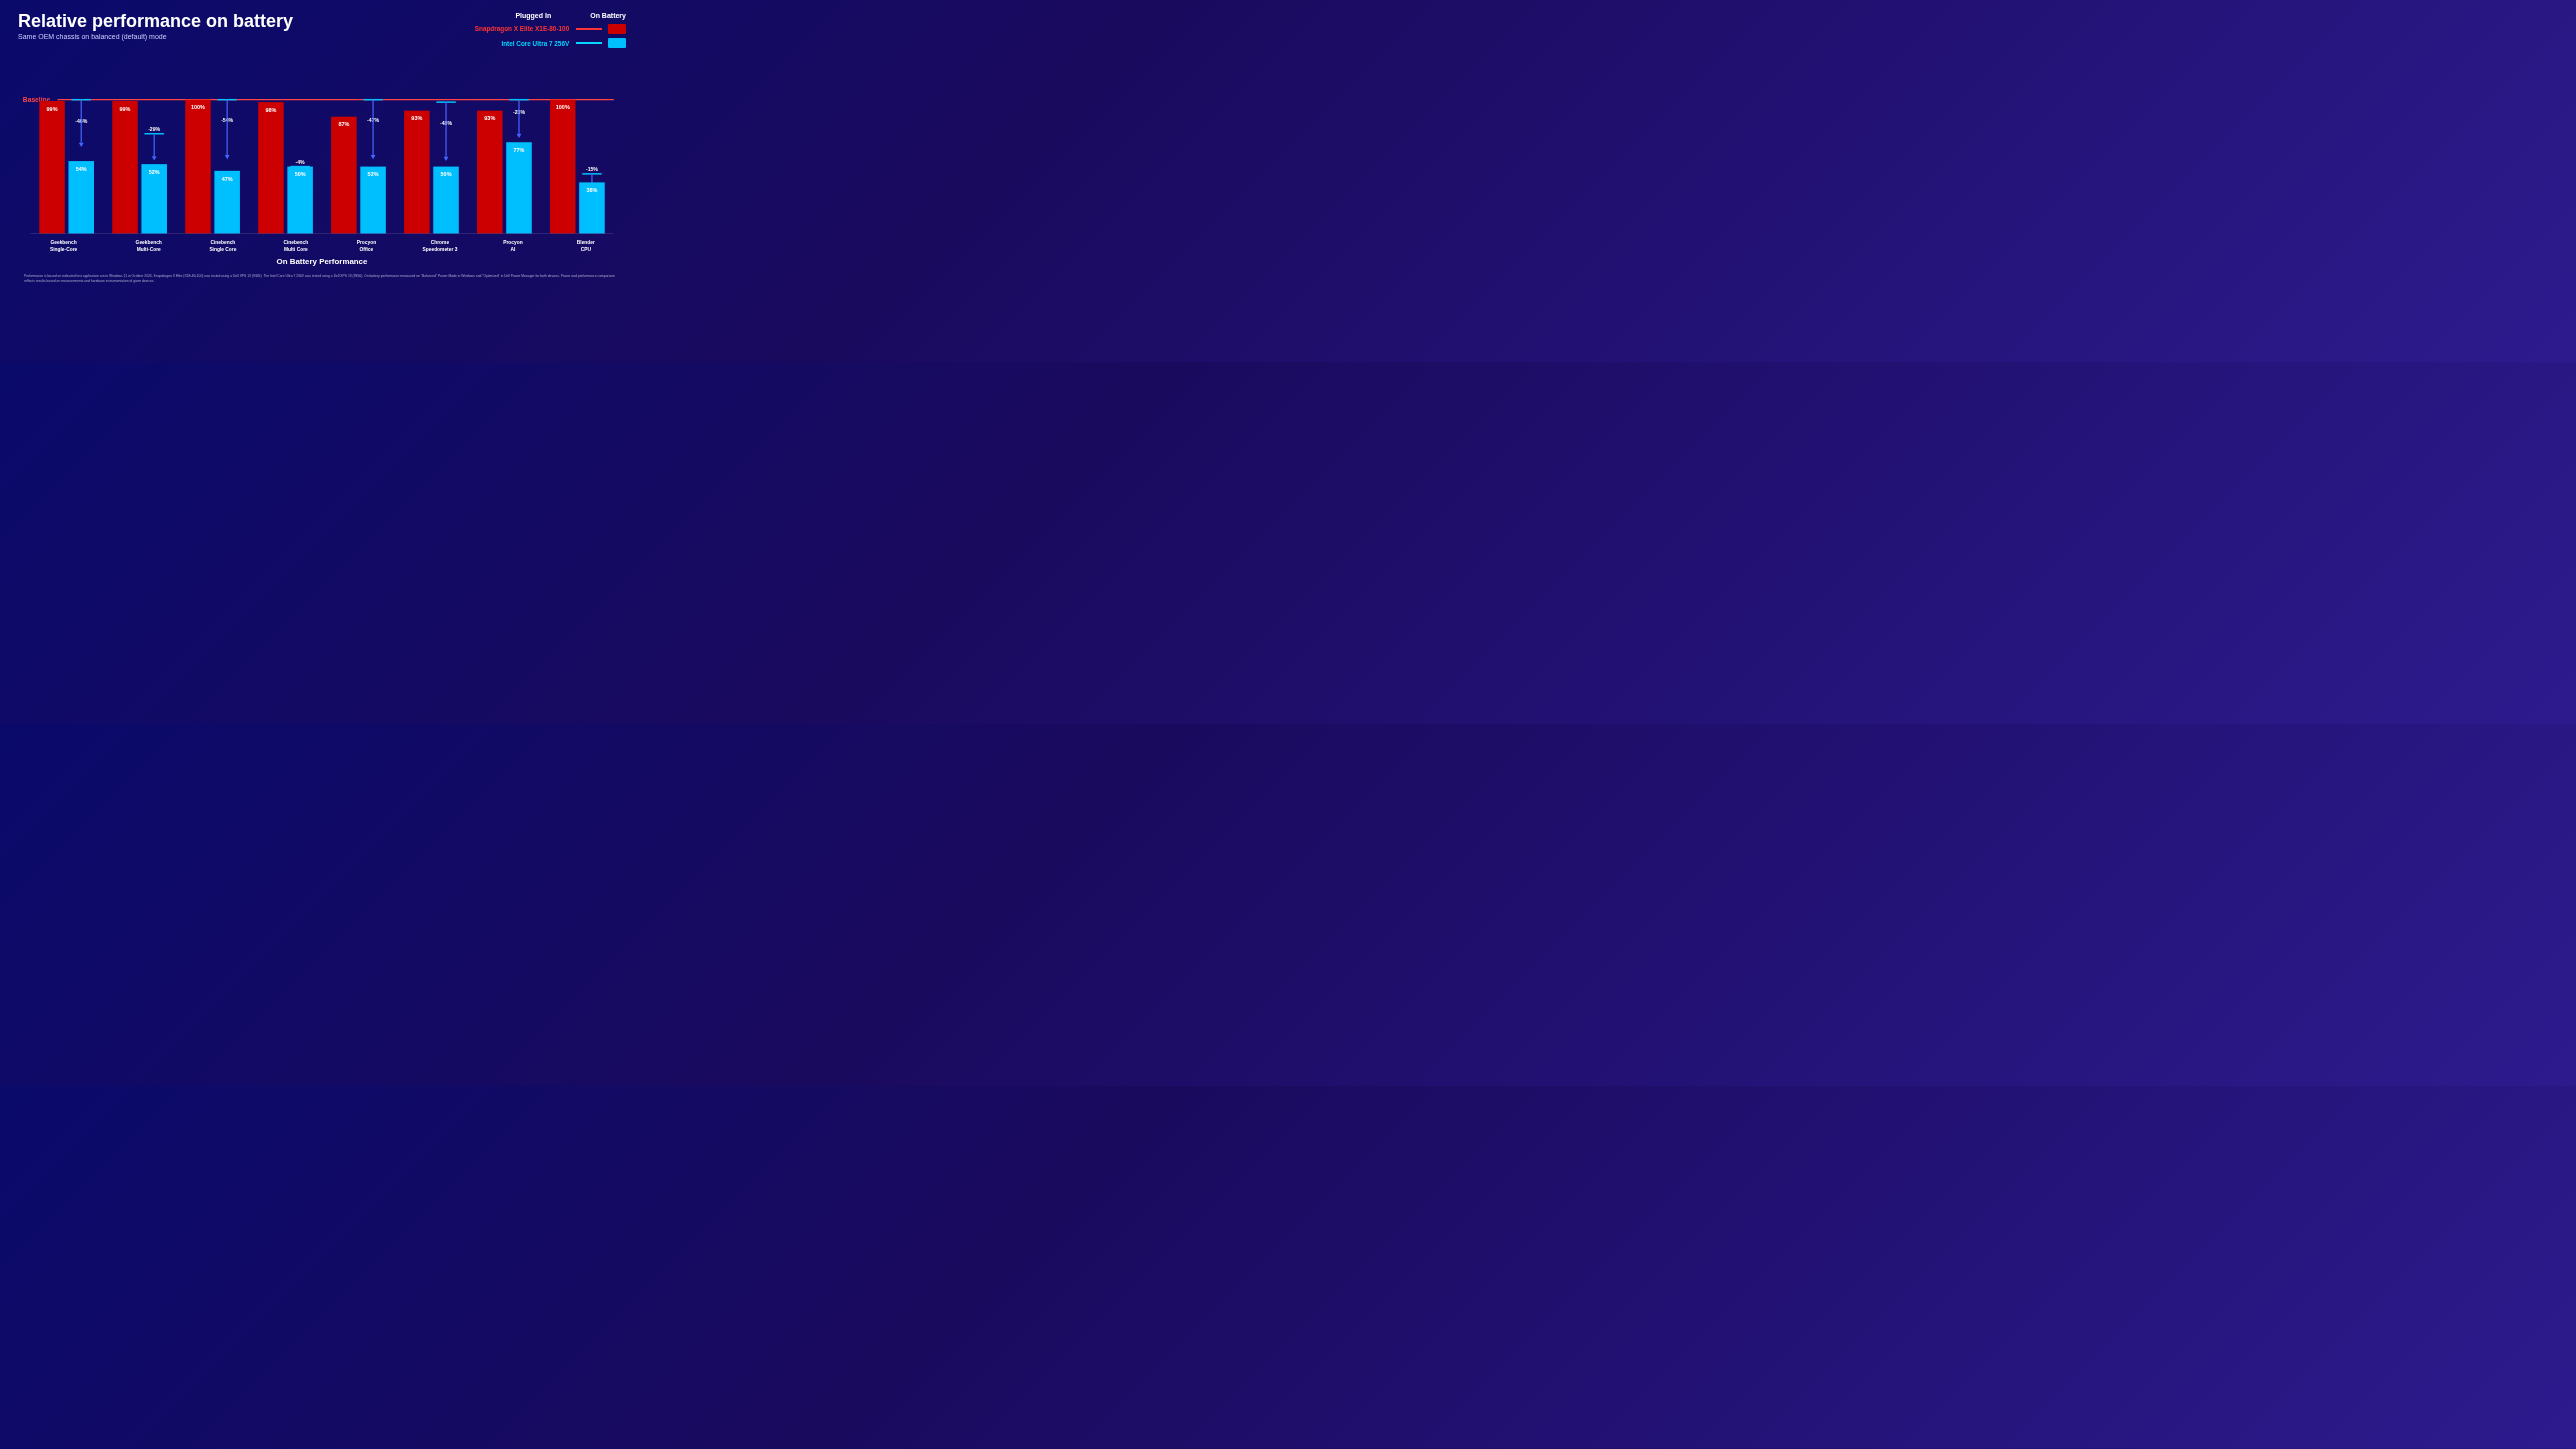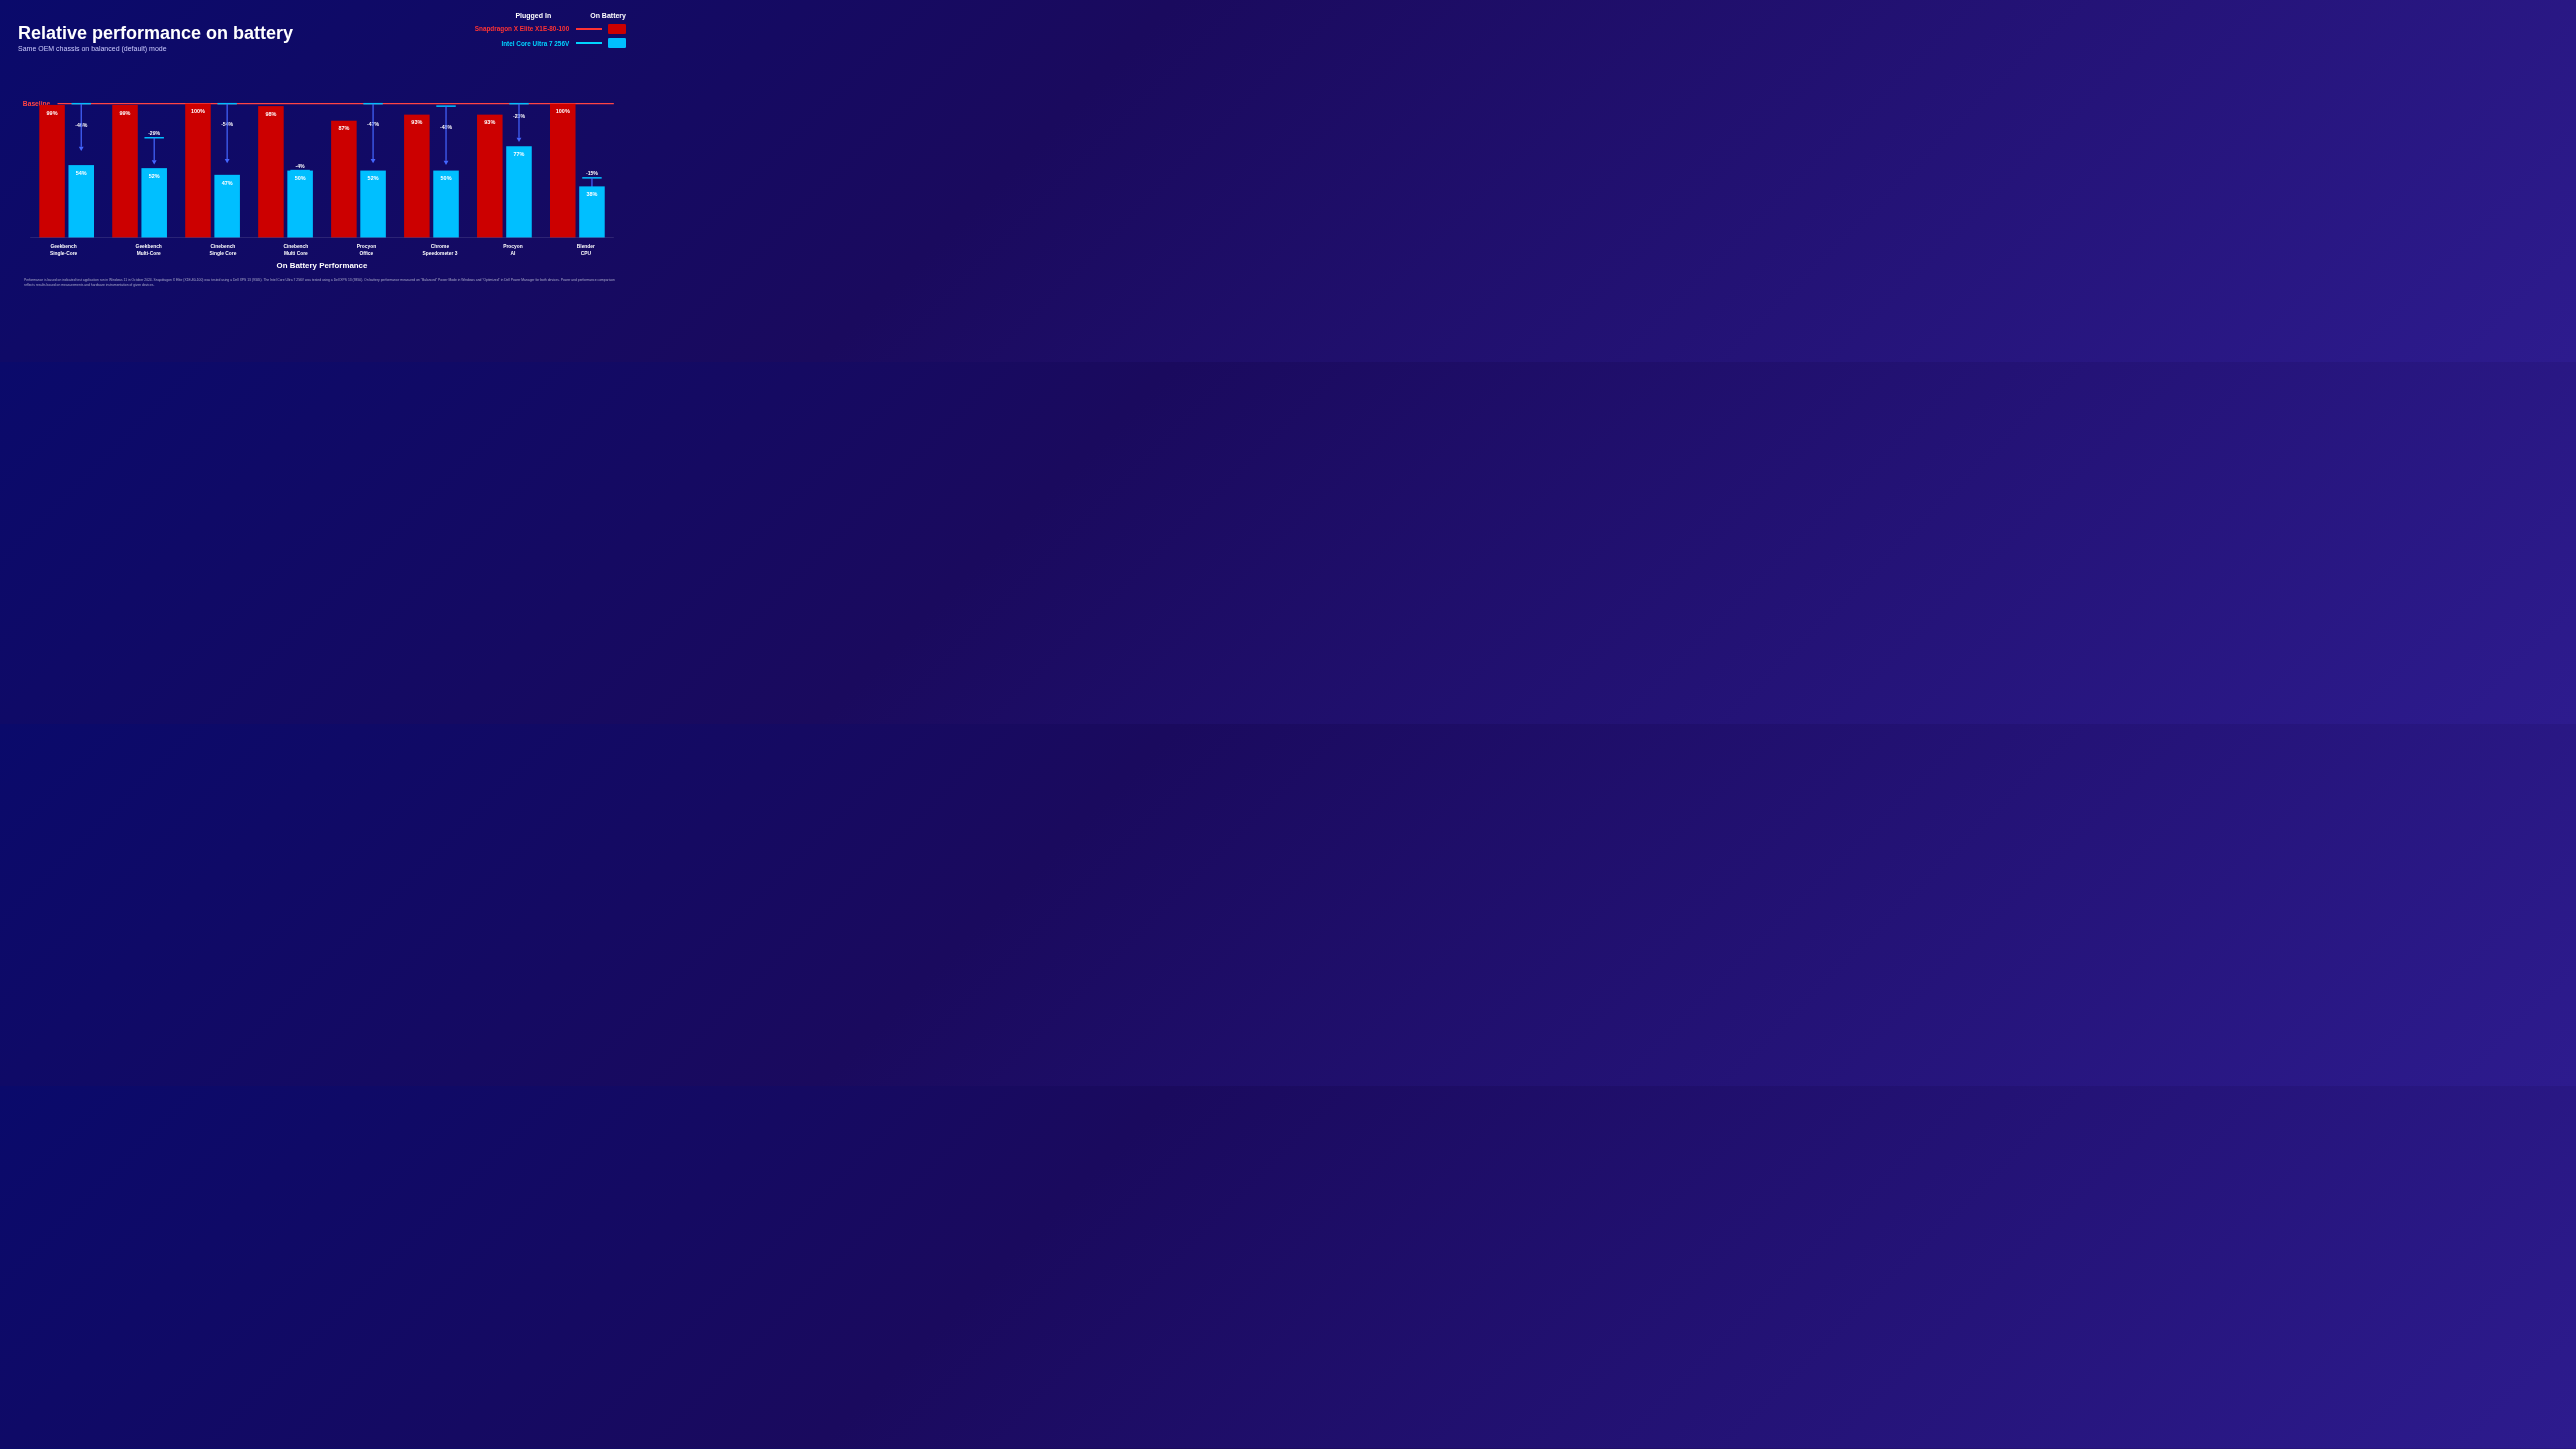--- a/index.html
+++ b/index.html
@@ -27,21 +27,20 @@
       align-items: flex-start;
     }
 
     .title-section {}
 
     .main-title {
       font-size: 18px;
       font-weight: 900;
       color: white;
       line-height: 1.1;
-      margin-top: 12px;
     }
 
     .subtitle {
       font-size: 7px;
       font-weight: 400;
       color: #ccccff;
       margin-top: 1.9px;
     }
 
     

